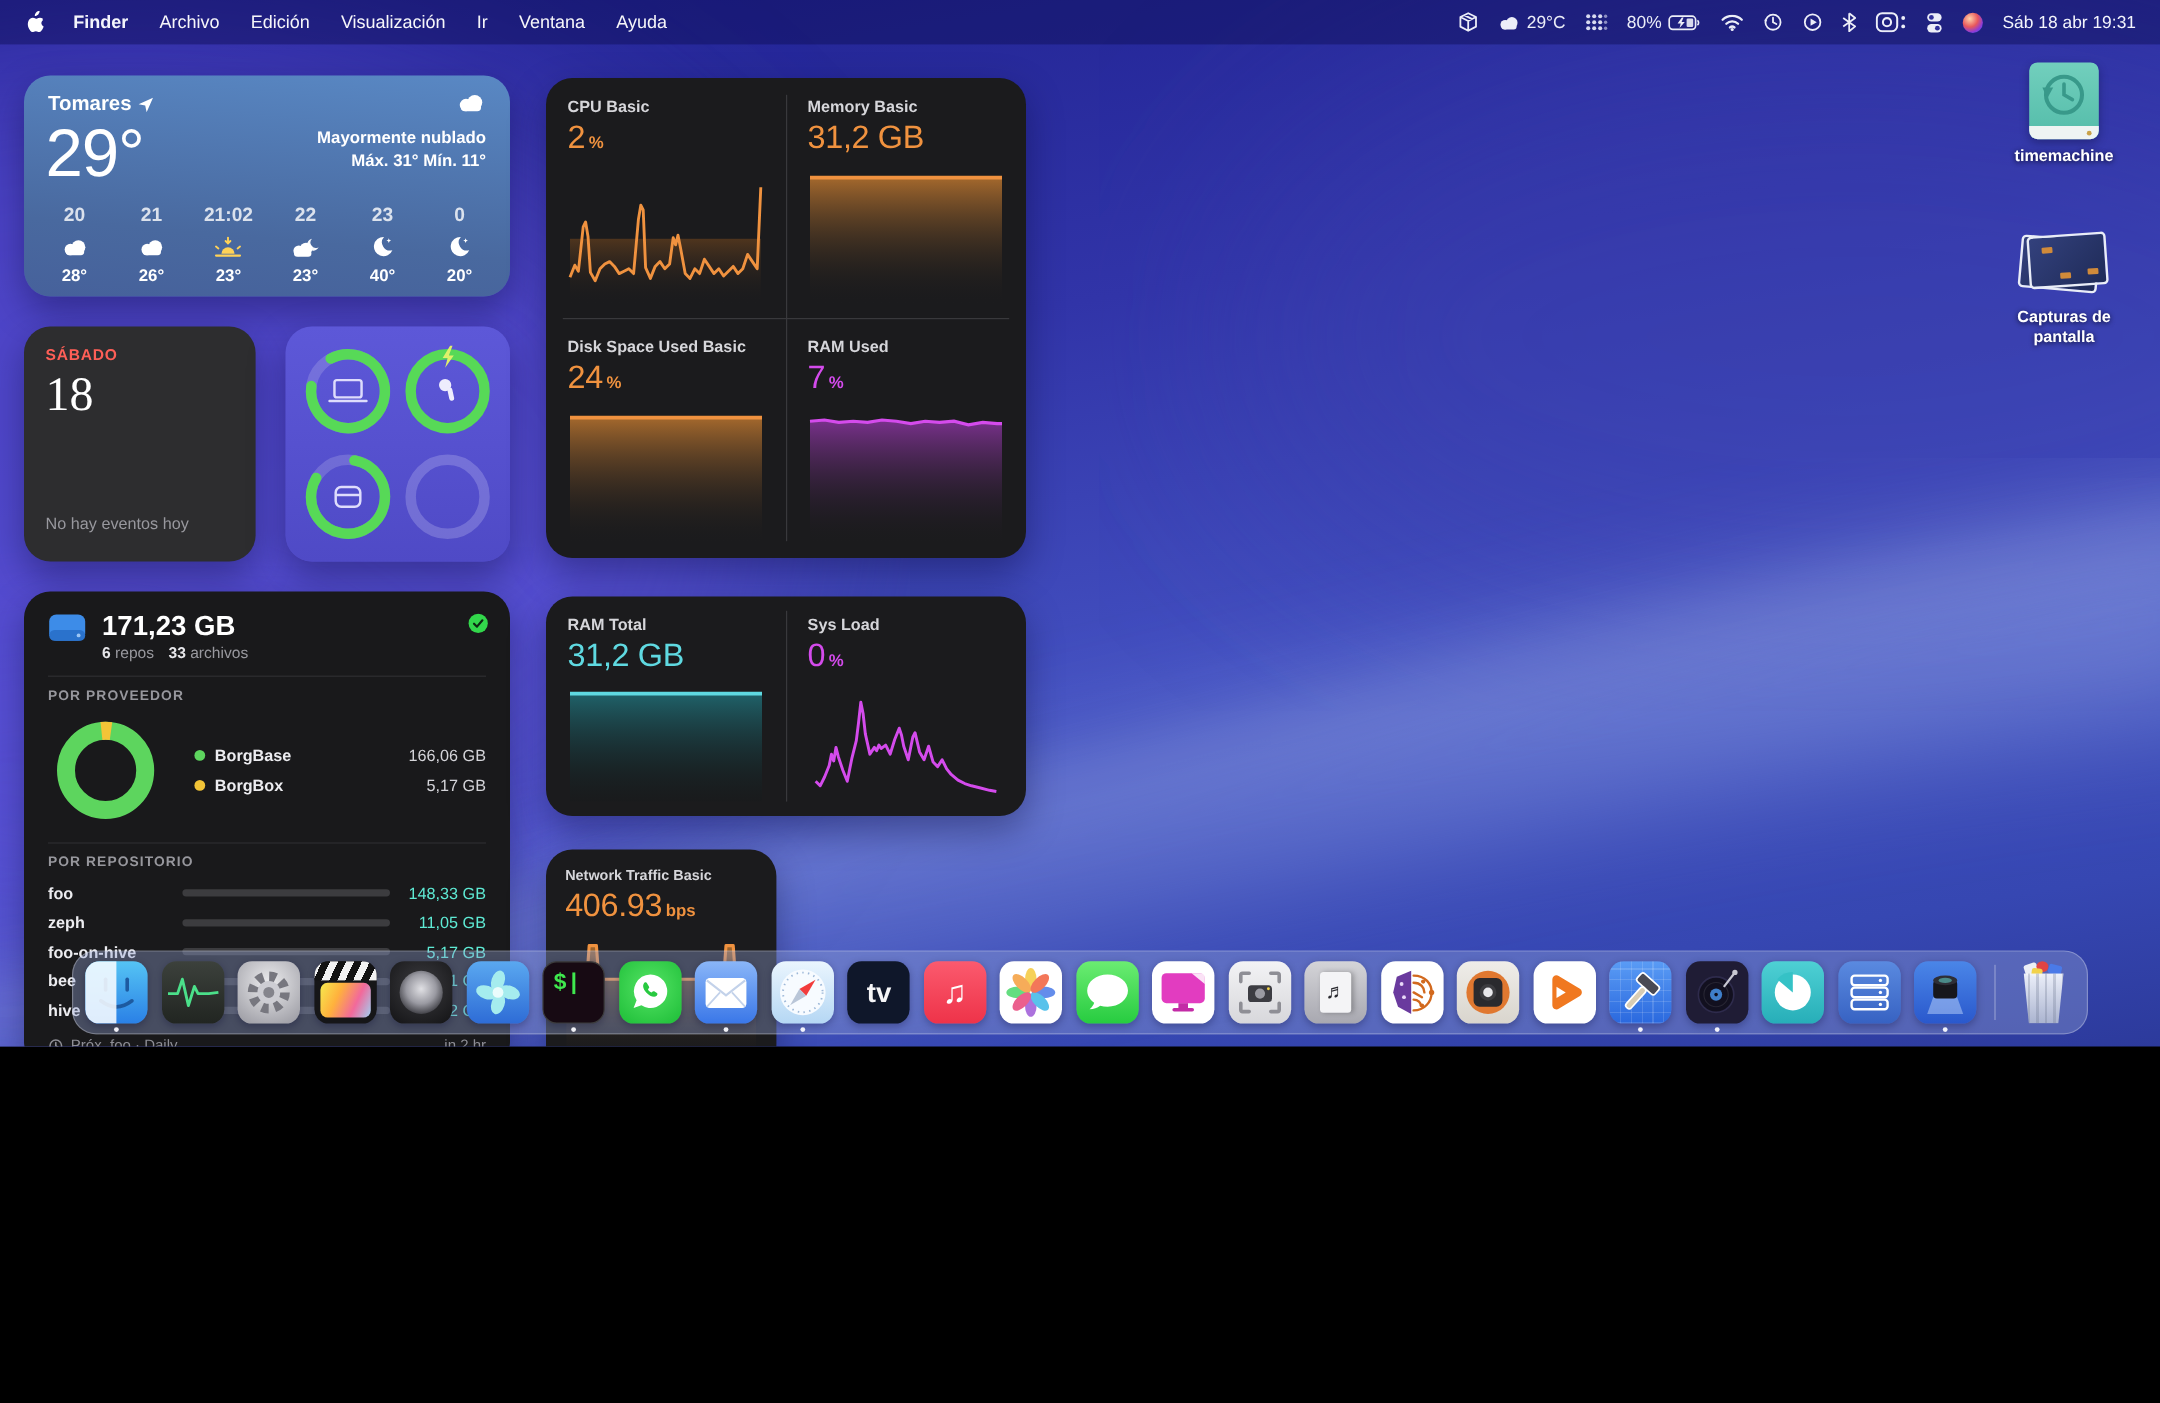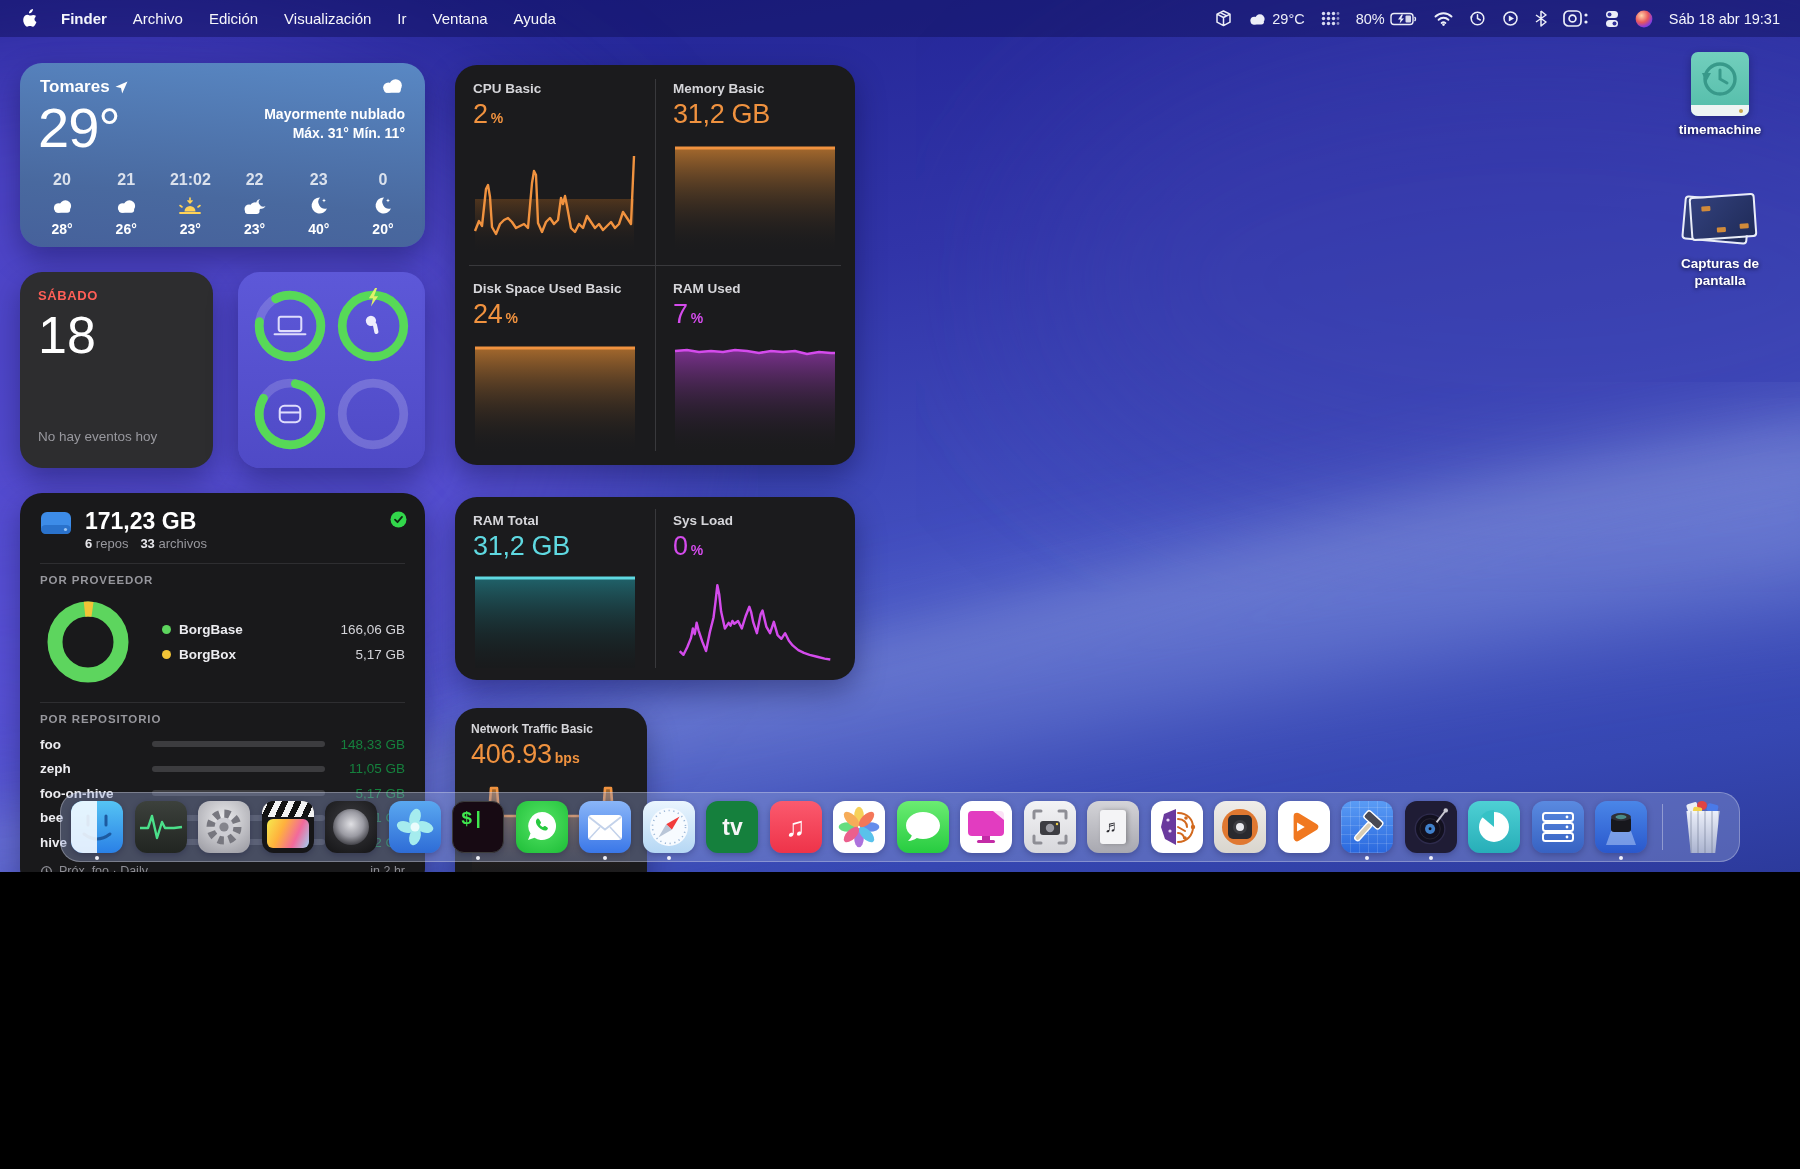--- a/index.html
+++ b/index.html
@@ -31,21 +31,21 @@
   .wx-cond{position:absolute;right:20px;top:42px;text-align:right;font-size:14px;font-weight:700;line-height:19px;}
   .wx-hours{position:absolute;left:14px;right:14px;bottom:10px;display:flex;justify-content:space-between;}
   .wx-col{width:56px;text-align:center;}
   .wx-h{font-size:16px;font-weight:700;color:rgba(255,255,255,.8);}
   .wx-i{height:24px;margin:5px 0 3px;display:flex;align-items:center;justify-content:center;}
   .wx-t{font-size:14px;font-weight:700;}
 
   
   .calendar{left:20px;top:272px;width:193px;height:196px;background:#2d2d2f;padding:16px 18px;box-sizing:border-box;}
   .cal-day{color:#ff5f57;font-size:13px;font-weight:700;letter-spacing:.6px;}
-  .cal-num{color:#fff;font-size:52px;font-weight:300;margin-top:2px;}
+  .cal-num{color:#fff;font-size:40px;font-weight:300;margin-top:2px;font-family:Liberation Serif, serif;}
   .cal-ev{position:absolute;left:18px;bottom:24px;color:#98989e;font-size:13.5px;}
 
   
   .battery{left:238px;top:272px;width:187px;height:196px;
     background:linear-gradient(180deg,#5d58d8,#4f4ac6);display:grid;grid-template-columns:1fr 1fr;
     grid-template-rows:1fr 1fr;place-items:center;padding:10px;box-sizing:border-box;}
 
   
   .istat{left:455px;top:65px;width:400px;height:400px;}
   .istat .vdiv{position:absolute;left:50%;top:14px;bottom:14px;width:1px;background:#39393c;}
@@ -73,21 +73,21 @@
   .bk-prov{display:flex;align-items:center;margin-top:8px;}
   .legend{flex:1;margin-left:26px;}
   .lrow{display:flex;align-items:center;height:25px;font-size:13.5px;}
   .ldot{width:9px;height:9px;border-radius:50%;margin-right:8px;}
   .lname{font-weight:700;color:#ececf0;}
   .lval{margin-left:auto;color:#d4d4d9;}
   .repo-row{display:flex;align-items:center;height:24.5px;font-size:13.5px;}
   .rname{width:112px;font-weight:700;color:#ececf0;}
   .rtrack{flex:1;height:6px;border-radius:3px;background:#3c3c3f;overflow:hidden;}
   .rfill{height:100%;border-radius:3px;background:#5dd55e;}
-  .rval{width:80px;text-align:right;color:#15803d;}
+  .rval{width:80px;text-align:right;color:#5eead4;}
   .bk-foot{position:absolute;left:20px;right:20px;bottom:12px;display:flex;align-items:center;
     color:#8e8e95;font-size:12.5px;gap:6px;}
   .bk-eta{margin-left:auto;}
 
   
   .ramsys{left:455px;top:497px;width:400px;height:183px;}
   .ramsys .vdiv{position:absolute;left:50%;top:12px;bottom:12px;width:1px;background:#39393c;}
   .half{position:absolute;top:0;bottom:0;width:200px;padding:16px 18px;box-sizing:border-box;}
   .half.r{left:200px;}
   .chart2{position:absolute;left:18px;bottom:12px;width:164px;height:96px;}
@@ -135,21 +135,21 @@
   .i-motion{background:radial-gradient(circle at 50% 40%,#3c3c40,#131315);}
   .i-motion .disc{width:36px;height:36px;border-radius:50%;
     background:radial-gradient(circle at 50% 42%,#e0e0e4 0%,#9a9aa2 45%,#3c3c42 78%);}
   .i-compressor{background:linear-gradient(180deg,#5aa8f0,#2e6cd6);}
   .i-terminal{background:#170a13;border:1px solid #3c3c3c;box-sizing:border-box;}
   .i-terminal span{position:absolute;left:8px;top:6px;color:#3fe84e;
     font-family:"Liberation Mono",monospace;font-weight:700;font-size:19px;}
   .i-whatsapp{background:radial-gradient(circle at 50% 42%,#55e465,#1dbd37);}
   .i-mail{background:linear-gradient(180deg,#8ab6f8,#3a77e8);}
   .i-safari{background:linear-gradient(180deg,#eaf5fe,#b5d7f4);}
-  .i-tv{background:#15803d;color:#f5f5f7;font-weight:700;font-size:23px;}
+  .i-tv{background:#0f172a;color:#f5f5f7;font-weight:700;font-size:23px;}
   .i-music{background:linear-gradient(180deg,#fb5a6e,#ee3349);color:#fff;font-size:27px;}
   .i-photos{background:#fff;}
   .i-messages{background:linear-gradient(180deg,#6bec72,#27cc40);}
   .i-screens{background:#fff;}
   .i-shot{background:linear-gradient(180deg,#f3f3f5,#d7d7db);}
   .i-notation{background:linear-gradient(180deg,#d4d4d8,#a8a8b0);}
   .i-notation .pnl{position:absolute;left:13px;top:9px;width:26px;height:34px;background:#f4f4f6;
     border-radius:3px;box-shadow:2px 0 4px rgba(0,0,0,.25);display:flex;align-items:center;justify-content:center;
     color:#2a2a30;font-size:17px;}
   .i-brain{background:#fff;}

